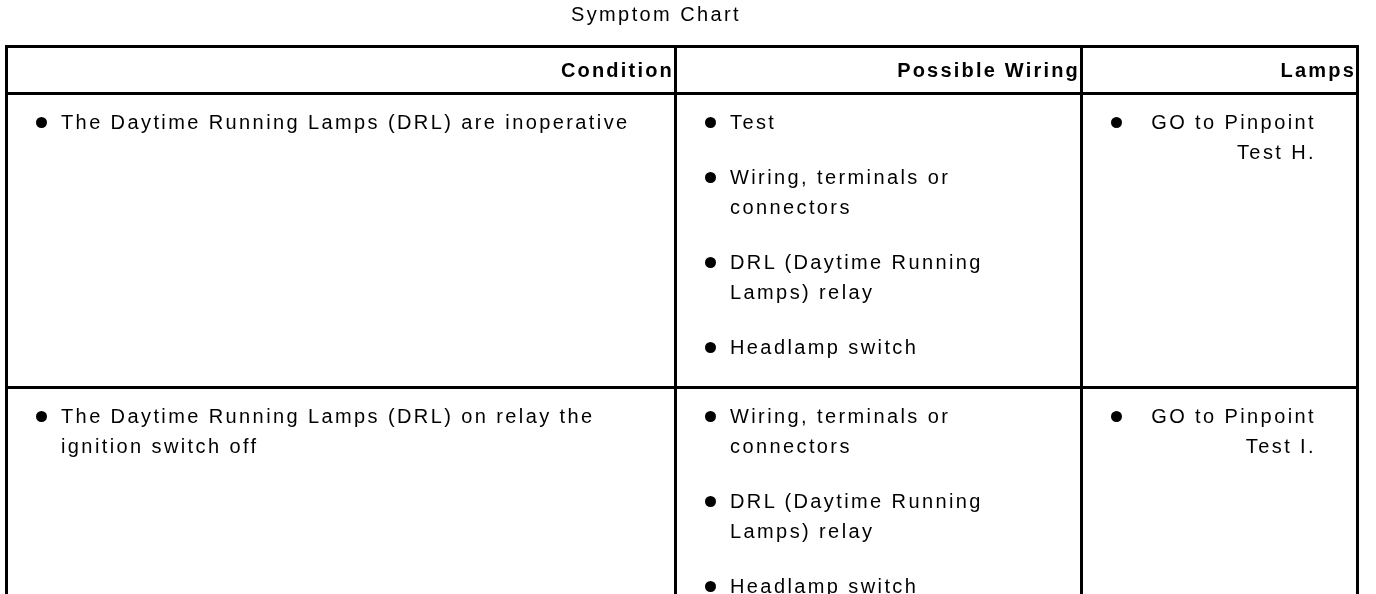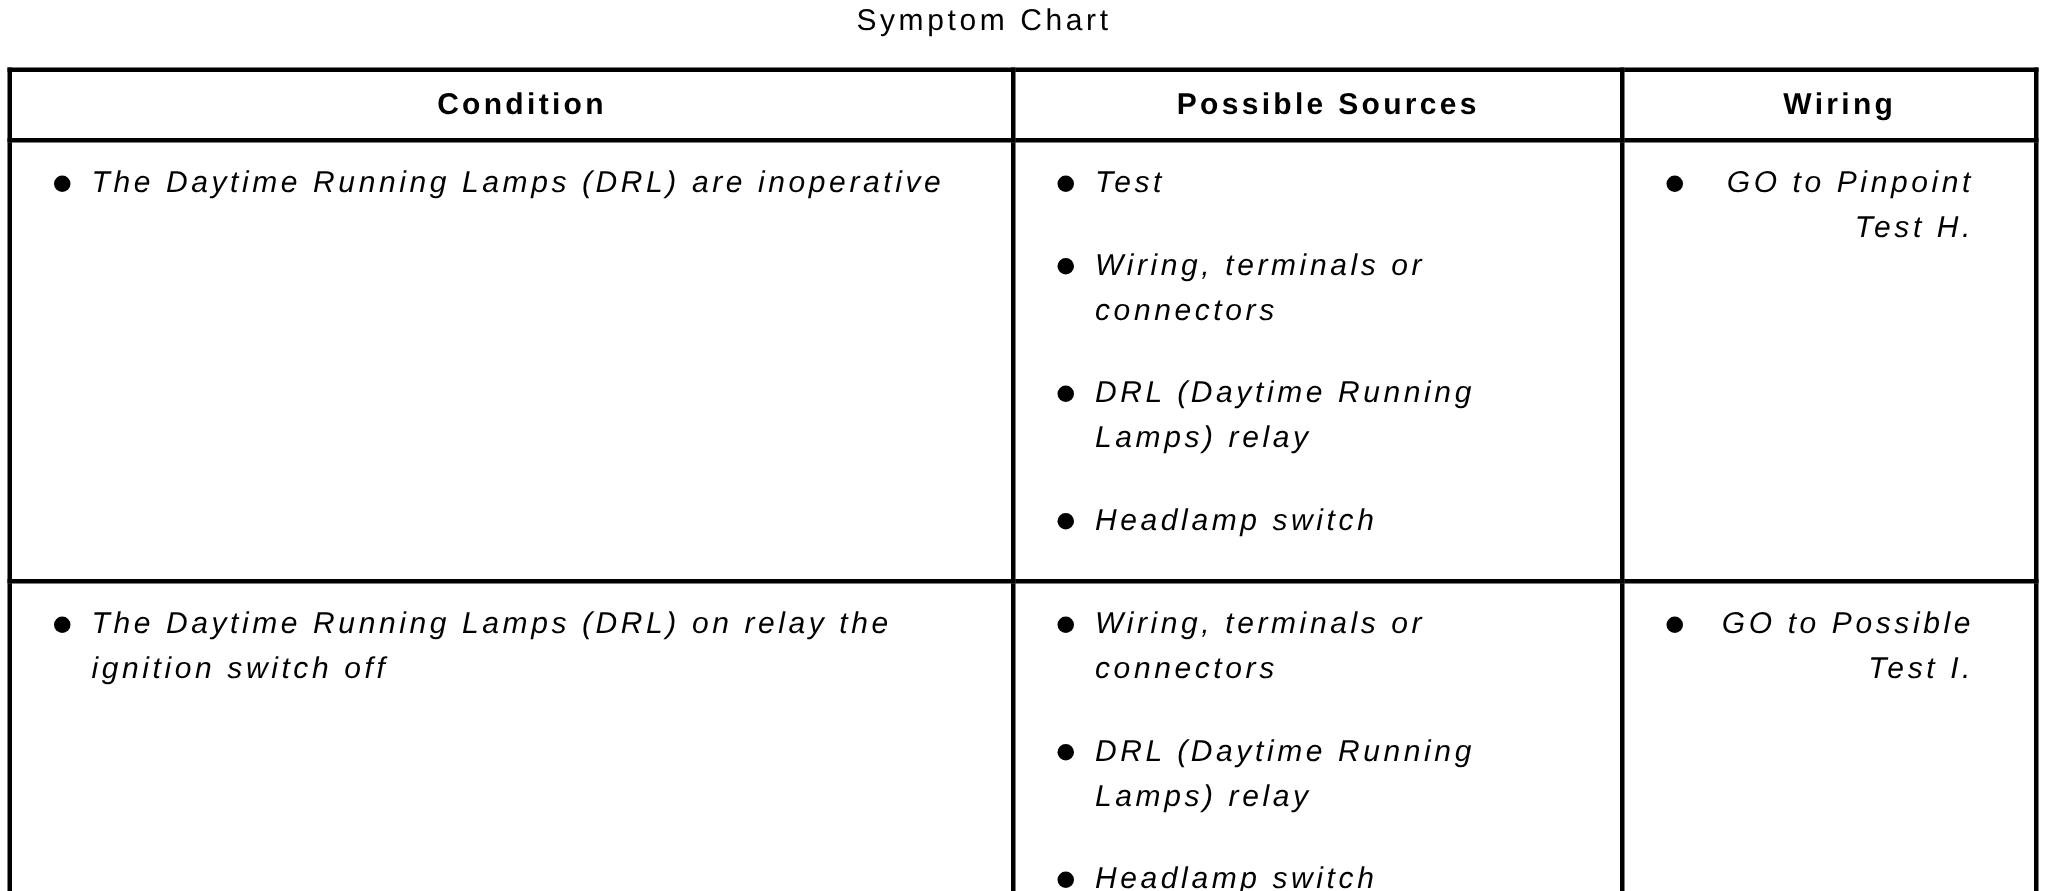--- a/index.html
+++ b/index.html
@@ -27,37 +27,36 @@
     top: 45px;
     left: 5px;
     width: 1351px;
     border-collapse: collapse;
     table-layout: fixed;
   }
   th, td {
     border: 3px solid #000000;
   }
   th {
-    text-align: center;
+    text-align: right;
     font-size: 20px;
     font-weight: bold;
     letter-spacing: 2.2px;
     padding: 0 0 0 14px;
     height: 44px;
     vertical-align: middle;
     white-space: nowrap;
     overflow: hidden;
   }
   td {
     vertical-align: top;
     padding: 12px 6px 24px 28px;
     font-size: 20px;
     line-height: 30px;
     letter-spacing: 2.4px;
-    font-style: italic;
   }
   tr.body-row-0 { height: 267px; }
   tr.body-row-1 { height: 213px; }
   .item {
     display: flex;
     align-items: flex-start;
   }
   .item + .item { margin-top: 25px; }
   .bullet {
     flex: 0 0 auto;
@@ -79,22 +78,22 @@
 
 <table class="symptom-table">
   <colgroup>
     <col style="width:669px">
     <col style="width:406px">
     <col style="width:276px">
   </colgroup>
   <thead>
     <tr>
       <th>Condition</th>
-      <th>Possible Sources</th>
-      <th>Wiring</th>
+      <th>Possible Wiring</th>
+      <th>Lamps</th>
     </tr>
   </thead>
   <tbody id="table-body">
       <tr class="body-row-0">
         <td class="col-condition">
           <div class="item">
             <span class="bullet"></span>
             <span class="item-text">The Daytime Running Lamps (DRL) are inoperative</span>
           </div>
         </td>
@@ -140,18 +139,18 @@
             <span class="item-text">DRL (Daytime Running Lamps) relay</span>
           </div>
           <div class="item">
             <span class="bullet"></span>
             <span class="item-text">Headlamp switch</span>
           </div>
         </td>
         <td class="col-action">
           <div class="item">
             <span class="bullet"></span>
-            <span class="item-text">GO to Possible Test I.</span>
+            <span class="item-text">GO to Pinpoint Test I.</span>
           </div>
         </td>
       </tr>
     </tbody>
 </table>
 
 </body></html>

